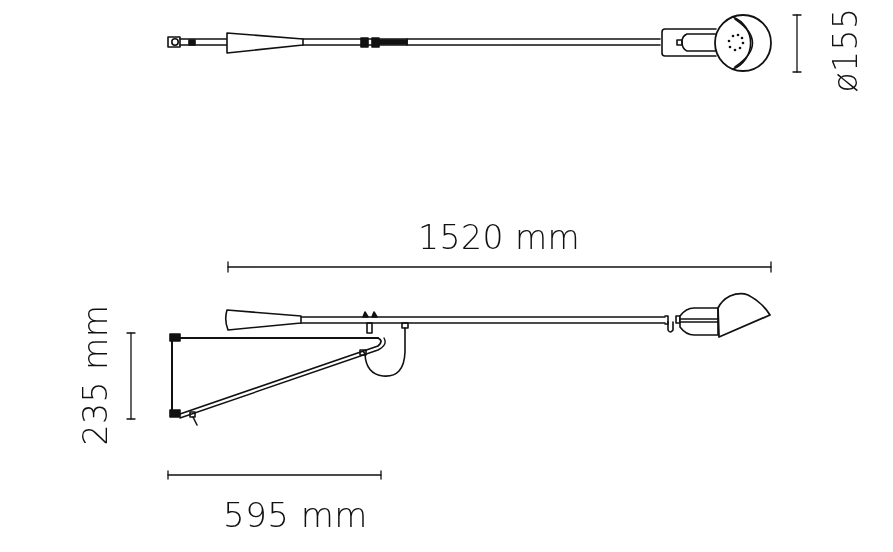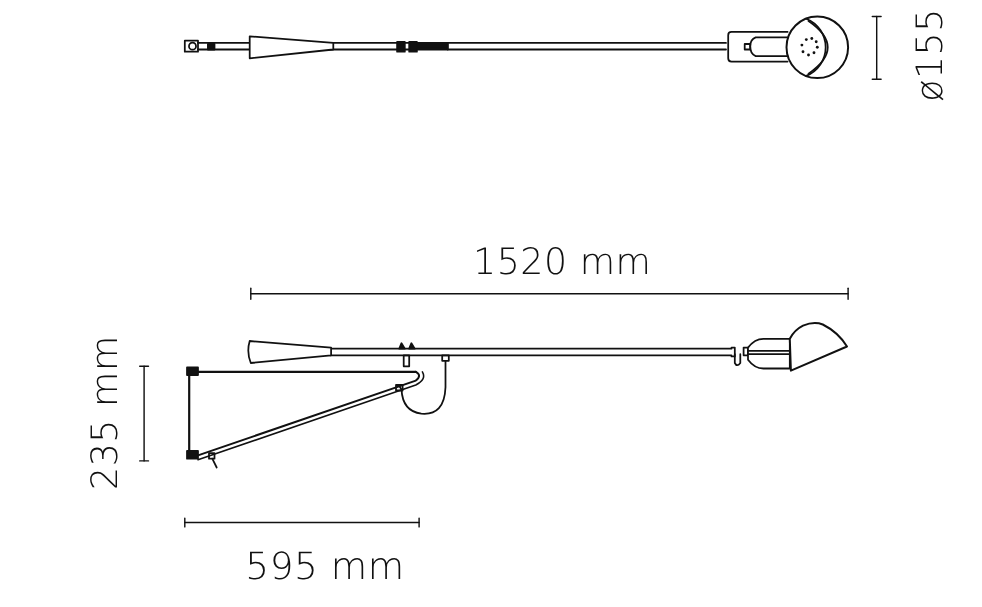--- a/index.html
+++ b/index.html
@@ -1,21 +1,21 @@
 <!DOCTYPE html>
 <html><head>
   <meta charset="utf-8">
   <style>
     html, body { margin: 0; padding: 0; background: #ffffff; }
     body { width: 893px; height: 552px; position: relative; overflow: hidden;
            font-family: "DejaVu Sans", sans-serif; color: #111; }
     svg { position: absolute; left: 0; top: 0; }
     .label { position: absolute; font-family: "DejaVu Sans", sans-serif; font-weight: 300;
              color: #111; white-space: nowrap; line-height: 1; }
-    .lbl-width { left: 430px; top: 221px; font-size: 33px; letter-spacing: 0.5px; }
+    .lbl-width { left: 418px; top: 221px; font-size: 33px; letter-spacing: 0.5px; }
     .lbl-base { left: 223px; top: 498px; font-size: 34px; letter-spacing: 0.5px; }
     .lbl-height { left: 95px; top: 375px; font-size: 33px; letter-spacing: 0.5px;
                   transform: translate(-50%, -50%) rotate(-90deg); transform-origin: center; }
     .lbl-diam { left: 845px; top: 50px; font-size: 33px; letter-spacing: 0.5px;
                 transform: translate(-50%, -50%) rotate(-90deg); transform-origin: center; }
   </style>
 </head>
 <body>
 
 <svg width="893" height="552" viewBox="0 0 893 552" fill="none" stroke="#111" stroke-width="1.6" stroke-linecap="round" stroke-linejoin="round">

